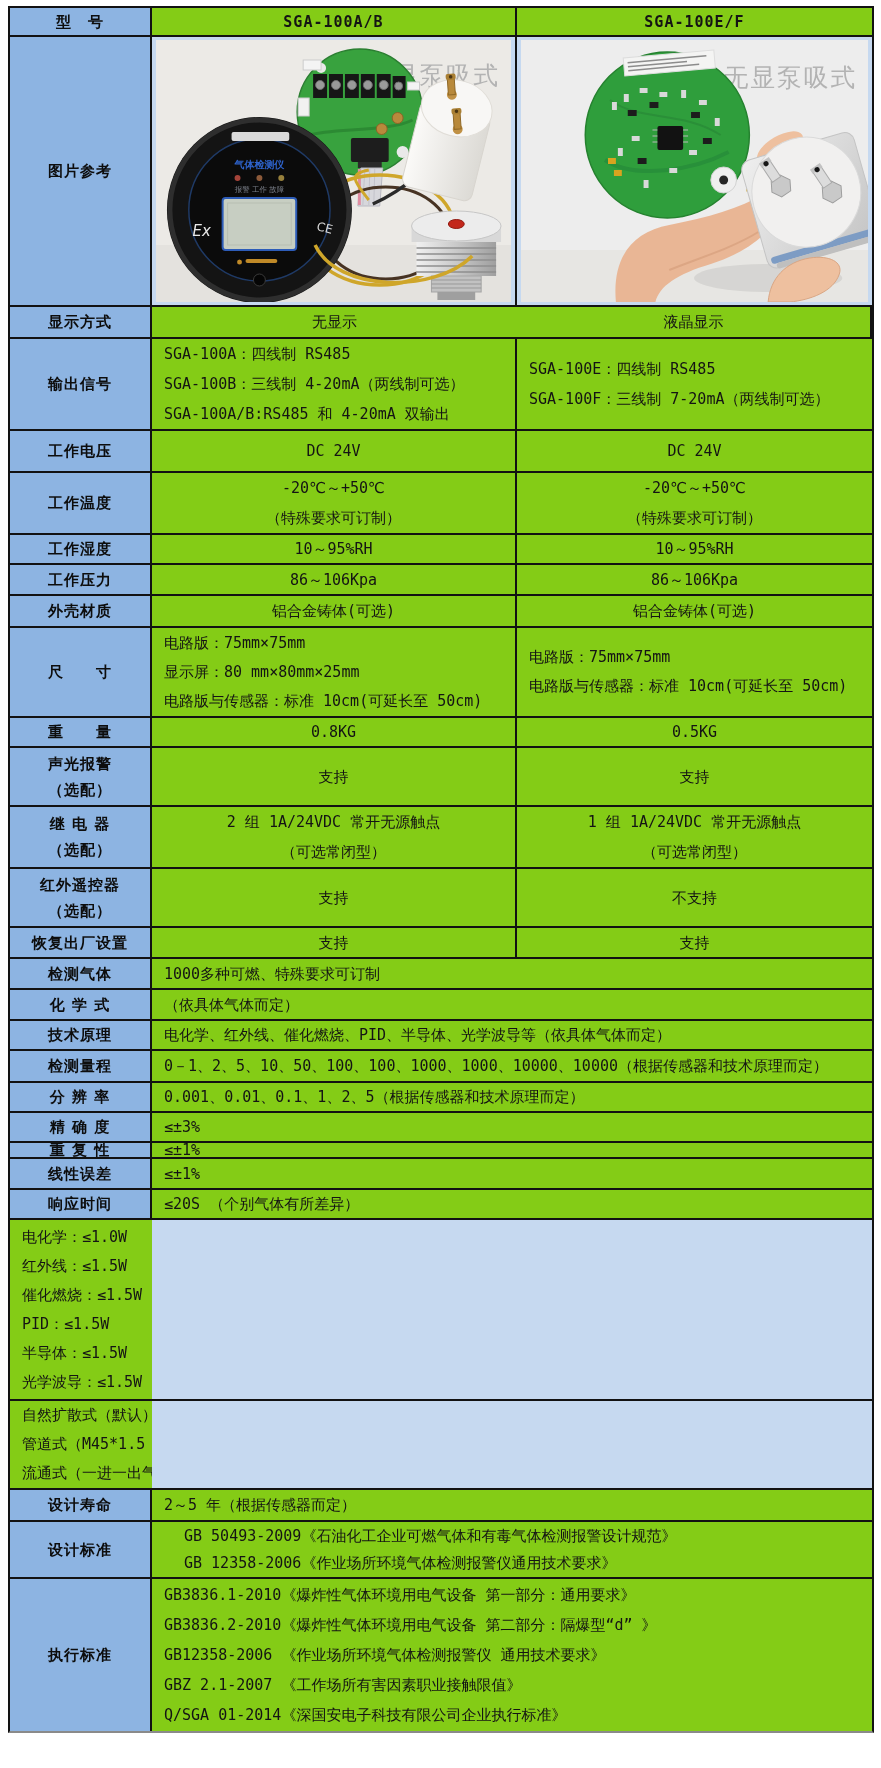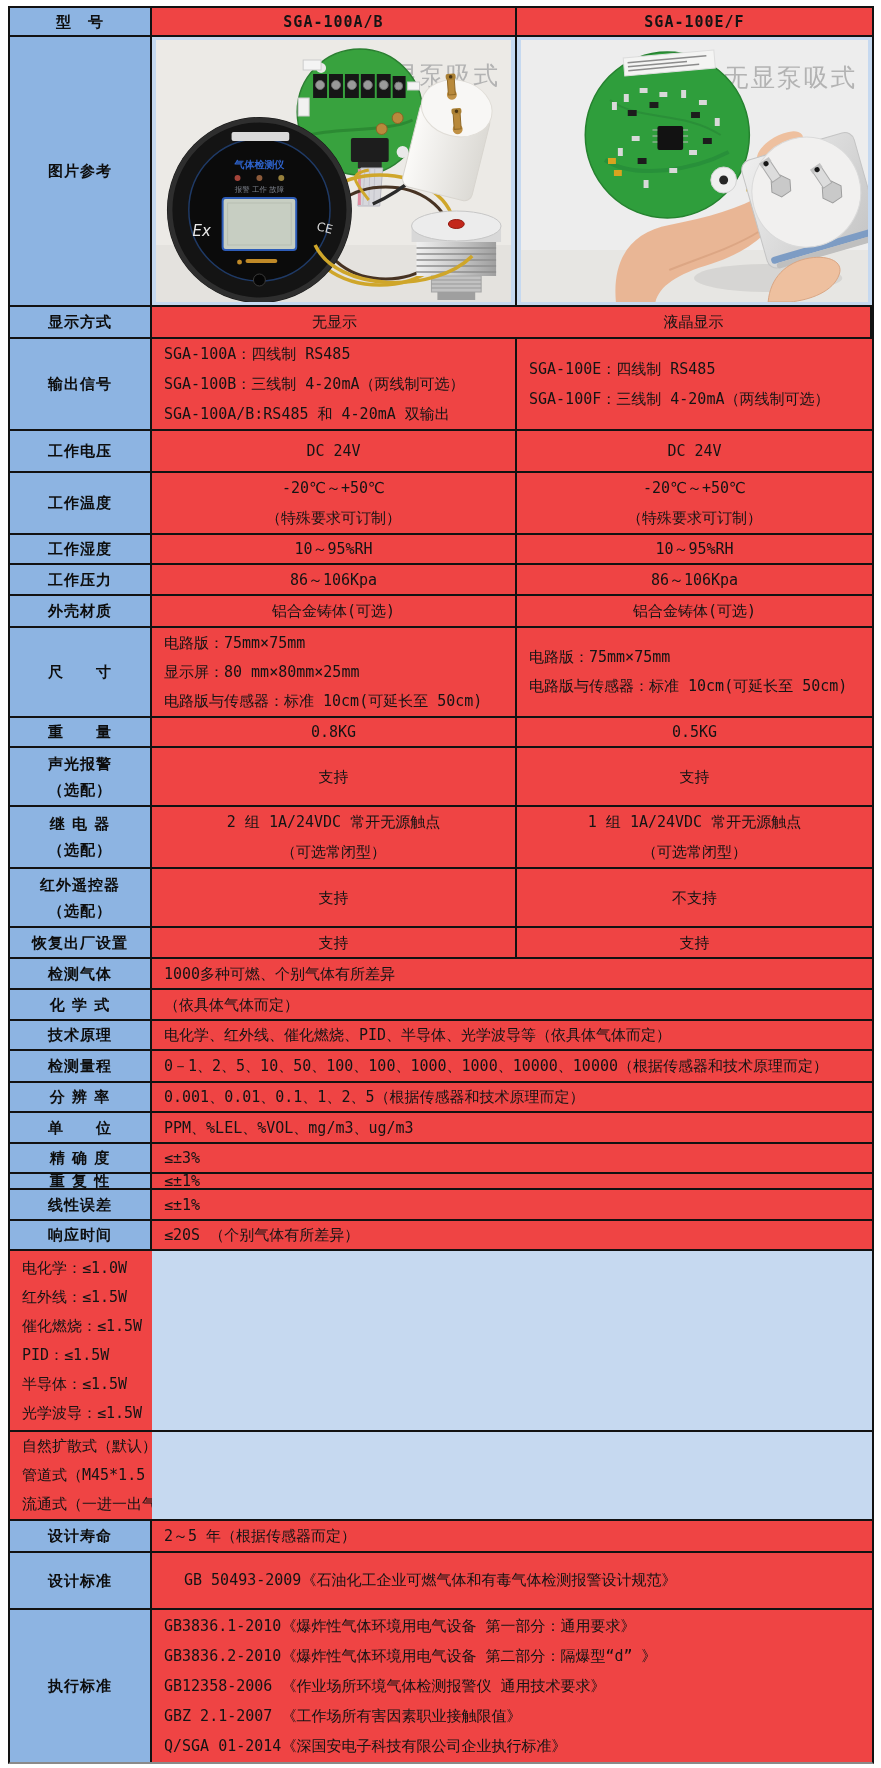--- a/index.html
+++ b/index.html
@@ -6,21 +6,21 @@
   .page{position:relative;width:881px;height:1768px;background:#ffffff;overflow:hidden;
         font-family:"DejaVu Sans Mono","DejaVu Sans",monospace;}
   .tbl{position:absolute;left:8px;top:6px;width:862px;border:2px solid #121212;border-bottom-color:#8a8a8a;background:#c6d9f0;}
   .row{display:grid;grid-template-columns:142px 365px 1fr;box-sizing:border-box;}
   .row.full{grid-template-columns:142px 1fr;}
   .row + .row{border-top:2px solid #121212;}
   .cell{box-sizing:border-box;display:flex;flex-direction:column;align-items:center;justify-content:center;
         overflow:hidden;min-width:0;}
   .lbl{background:#8db4e2;border-right:2px solid #121212;font-family:"DejaVu Sans","Liberation Sans",sans-serif;
        font-weight:700;font-size:15px;color:#0d0d0d;text-align:center;line-height:26px;letter-spacing:1px;justify-content:center;}
-  .val{background:#ef4444;font-size:15px;color:#141414;}
+  .val{background:#84cc16;font-size:15px;color:#141414;}
   .mid{border-right:2px solid #121212;}
   .cl{align-items:flex-start;padding-left:12px;text-align:left;}
   .ln{display:block;line-height:30px;white-space:nowrap;}
   .lh29 .ln{line-height:29px;}
   .lh27 .ln{line-height:27px;margin-left:20px;}
   .hv span{font-weight:700;letter-spacing:1px;}
   .photo{background:#c6d9f0;padding:3px 4px;}
   .photo svg{display:block;width:100%;height:100%;}
   svg text{font-family:"DejaVu Sans","Liberation Sans",sans-serif;}
 </style>
@@ -241,21 +241,21 @@
     <div class="cell lbl">
           <span>输出信号</span>
         </div>
     <div class="cell val mid cl">
       <span class="ln">SGA-100A：四线制 RS485</span>
       <span class="ln">SGA-100B：三线制 4-20mA（两线制可选）</span>
       <span class="ln">SGA-100A/B:RS485 和 4-20mA 双输出</span>
     </div>
     <div class="cell val cl">
       <span class="ln">SGA-100E：四线制 RS485</span>
-      <span class="ln">SGA-100F：三线制 4-20mA（两线制可选）</span>
+      <span class="ln">SGA-100F：三线制 7-20mA（两线制可选）</span>
     </div>
   </div>
 
   <div class="row" style="height:42px">
     <div class="cell lbl">
           <span>工作电压</span>
         </div>
     <div class="cell val mid">
           <span class="ln">DC 24V</span>
         </div>
@@ -392,21 +392,21 @@
     <div class="cell val">
           <span class="ln">支持</span>
         </div>
   </div>
 
   <div class="row full" style="height:31px">
     <div class="cell lbl">
           <span>检测气体</span>
         </div>
     <div class="cell val cl">
-          <span class="ln">1000多种可燃、个别气体有所差异</span>
+          <span class="ln">1000多种可燃、特殊要求可订制</span>
         </div>
   </div>
 
   <div class="row full" style="height:31px">
     <div class="cell lbl">
           <span>化 学 式</span>
         </div>
     <div class="cell val cl">
           <span class="ln">（依具体气体而定）</span>
         </div>
@@ -432,28 +432,20 @@
 
   <div class="row full" style="height:30px">
     <div class="cell lbl">
           <span>分 辨 率</span>
         </div>
     <div class="cell val cl">
           <span class="ln">0.001、0.01、0.1、1、2、5（根据传感器和技术原理而定）</span>
         </div>
   </div>
 
-  <div class="row full" style="height:31px">
-    <div class="cell lbl">
-          <span>单　　位</span>
-        </div>
-    <div class="cell val cl">
-          <span class="ln">PPM、%LEL、%VOL、mg/m3、ug/m3</span>
-        </div>
-  </div>
 
   <div class="row full" style="height:30px">
     <div class="cell lbl">
           <span>精 确 度</span>
         </div>
     <div class="cell val cl">
           <span class="ln">≤±3%</span>
         </div>
   </div>
 
@@ -511,20 +503,21 @@
           <span class="ln">2～5 年（根据传感器而定）</span>
         </div>
   </div>
 
   <div class="row full" style="height:57px">
     <div class="cell lbl">
           <span>设计标准</span>
         </div>
     <div class="cell val cl lh27">
       <span class="ln">GB 50493-2009《石油化工企业可燃气体和有毒气体检测报警设计规范》</span>
+      <span class="ln">GB 12358-2006《作业场所环境气体检测报警仪通用技术要求》</span>
     </div>
   </div>
 
   <div class="row full" style="height:154px">
     <div class="cell lbl">
           <span>执行标准</span>
         </div>
     <div class="cell val cl">
       <span class="ln">GB3836.1-2010《爆炸性气体环境用电气设备 第一部分：通用要求》</span>
       <span class="ln">GB3836.2-2010《爆炸性气体环境用电气设备 第二部分：隔爆型“d” 》</span>

